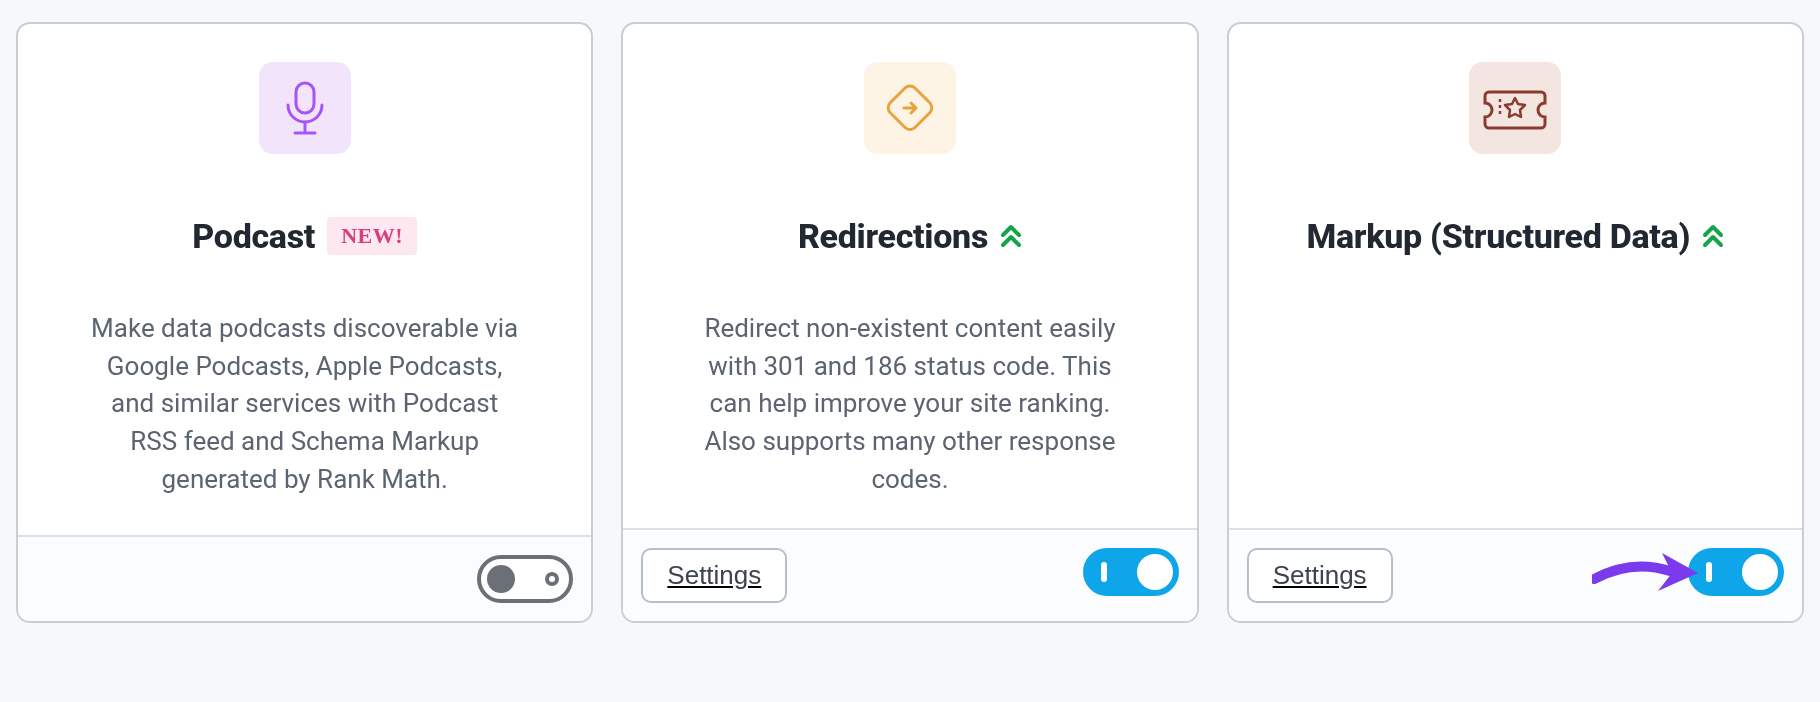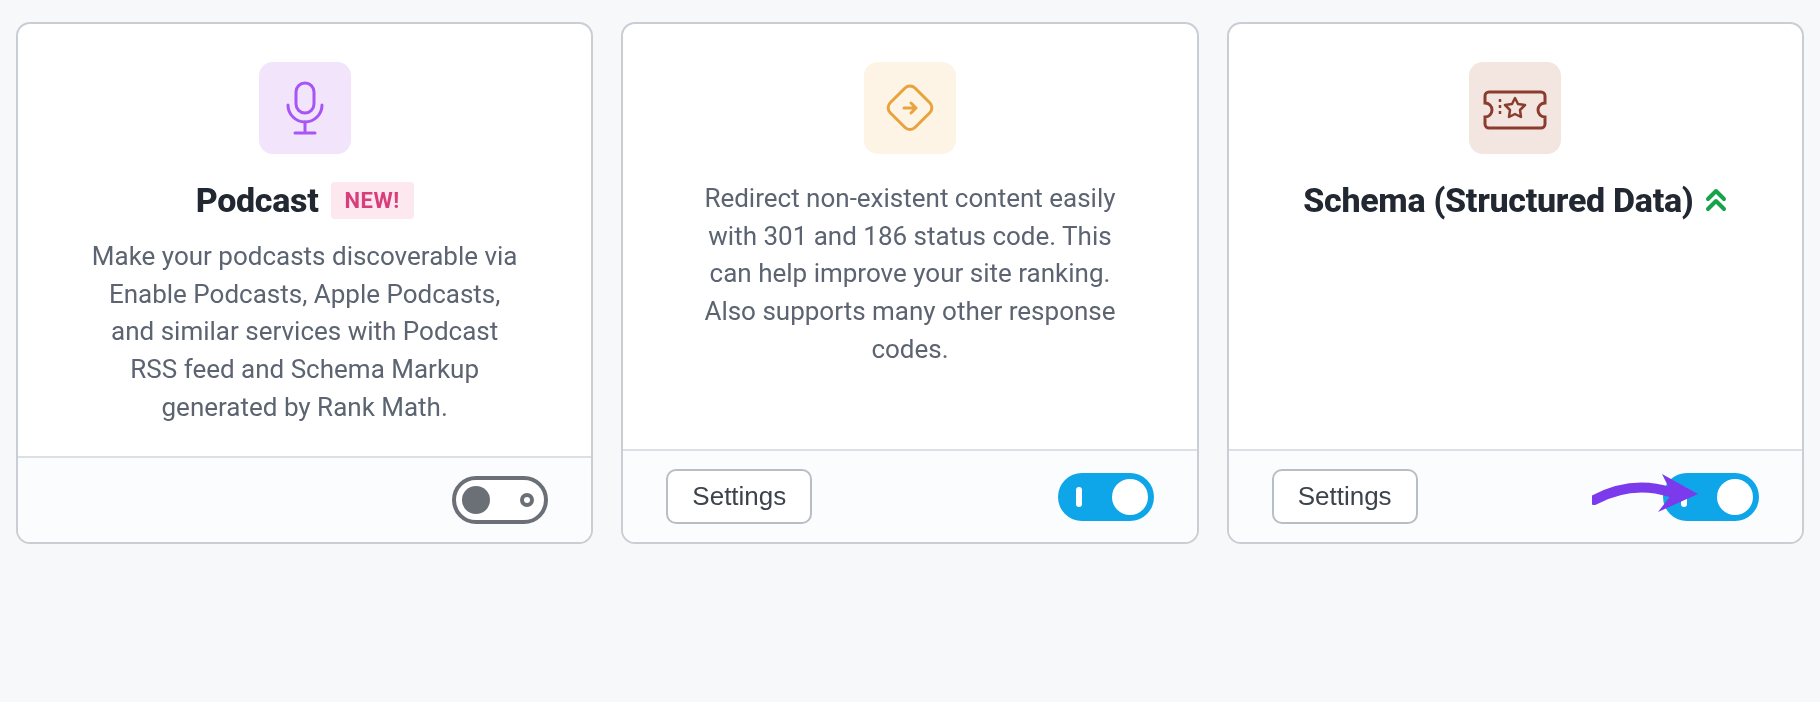--- a/index.html
+++ b/index.html
@@ -48,52 +48,54 @@
     flex-direction:column;
     overflow:hidden;
   }
   .card-body{
     padding:34px 36px 30px;
     text-align:center;
     flex:1;
     display:flex;
     flex-direction:column;
     align-items:center;
+    gap:36px;
   }
   .icon-wrap{
     width:92px;height:92px;border-radius:14px;
     display:flex;align-items:center;justify-content:center;
     margin:4px 0 26px;
   }
   .icon-wrap.purple{background:var(--icon-purple-bg)}
   .icon-wrap.orange{background:var(--icon-orange-bg)}
   .icon-wrap.brown{background:var(--icon-brown-bg)}
   .title-row{
     display:flex;align-items:center;justify-content:center;gap:12px;
     margin-bottom:18px;
   }
   .title{
     color:var(--title);font-weight:800;font-size:34px;letter-spacing:-.3px;
   }
   .badge{
     background:var(--badge-bg);color:var(--badge-fg);
     font-weight:700;font-size:22px;letter-spacing:.5px;
-    padding:6px 14px;border-radius:4px;
+    padding:6px 14px;border-radius:4px;font-family:Liberation Serif, serif;
   }
   .chev{display:inline-flex}
   .desc{
     color:var(--body);font-size:26px;line-height:1.45;
     max-width:430px;margin:0 auto;
   }
   .card-footer{
     border-top:2px solid var(--border-light);
     background:#fbfcfd;
-    padding:18px 43px;
-    display:flex;align-items:center;justify-content:space-between;
+    padding:18px 18px;
+    display:flex;align-items:flex-start;justify-content:space-between;
     min-height:86px;
+    text-decoration:underline;
   }
   .footer-right{justify-content:flex-end}
   .btn{
     border:2px solid var(--btn-border);
     background:#fff;border-radius:10px;
     color:var(--btn-text);font-size:26px;font-weight:500;
     padding:10px 24px;cursor:pointer;
   }
   
   .toggle{
@@ -133,37 +135,46 @@
           <rect x="16" y="4" width="18" height="30" rx="9" stroke="#a855f7" stroke-width="3"></rect>
           <path d="M8 26c0 9.4 7.6 17 17 17s17-7.6 17-17" stroke="#a855f7" stroke-width="3" stroke-linecap="round"></path>
           <line x1="25" y1="43" x2="25" y2="52" stroke="#a855f7" stroke-width="3" stroke-linecap="round"></line>
           <line x1="15" y1="54" x2="35" y2="54" stroke="#a855f7" stroke-width="3" stroke-linecap="round"></line>
         </svg>
       </div>
       <div class="title-row">
         <span class="title">Podcast</span>
         <span class="badge">NEW!</span>
       </div>
-      <p class="desc">Make your podcasts discoverable via Enable Podcasts, Apple Podcasts, and similar services with Podcast RSS feed and Schema Markup generated by Rank Math.</p>
+      <p class="desc">Make data podcasts discoverable via Google Podcasts, Apple Podcasts, and similar services with Podcast RSS feed and Schema Markup generated by Rank Math.</p>
     </div>
     <div class="card-footer footer-right">
       <div class="toggle off">
         <span class="knob-big"></span>
           <span class="knob-sm"></span>
       </div>
     </div>
   </div>
 
   <div class="card">
     <div class="card-body">
       <div class="icon-wrap orange">
         <svg width="62" height="62" viewBox="0 0 62 62" fill="none">
           <rect x="31" y="6" width="35" height="35" rx="7" transform="rotate(45 31 6)" stroke="#e8a33d" stroke-width="3"></rect>
           <path d="M25 31h12m0 0-5-5m5 5-5 5" stroke="#e8a33d" stroke-width="3" stroke-linecap="round" stroke-linejoin="round"></path>
         </svg>
+      </div>
+      <div class="title-row">
+        <span class="title">Redirections</span>
+        <span class="chev">
+          <svg width="22" height="24" viewBox="0 0 22 24" fill="none">
+            <path d="M3 11 11 3l8 8" stroke="#16a34a" stroke-width="4" stroke-linecap="round" stroke-linejoin="round"></path>
+            <path d="M3 21 11 13l8 8" stroke="#16a34a" stroke-width="4" stroke-linecap="round" stroke-linejoin="round"></path>
+          </svg>
+        </span>
       </div>
       <p class="desc">Redirect non-existent content easily with 301 and 186 status code. This can help improve your site ranking. Also supports many other response codes.</p>
     </div>
     <div class="card-footer">
       <button class="btn">Settings</button>
       <div class="toggle on">
         <span class="tick"></span>
           <span class="knob"></span>
       </div>
     </div>
@@ -172,21 +183,21 @@
   <div class="card">
     <div class="card-body">
       <div class="icon-wrap brown">
         <svg width="64" height="48" viewBox="0 0 64 48" fill="none">
           <path d="M6 8h52a4 4 0 0 1 4 4v7c-4 0-7 3-7 7s3 7 7 7v7a4 4 0 0 1-4 4H6a4 4 0 0 1-4-4v-7c4 0 7-3 7-7s-3-7-7-7v-7a4 4 0 0 1 4-4z" stroke="#8a3d2e" stroke-width="3"></path>
           <path d="M32 14l3 6 7 1-5 5 1 7-6-3-6 3 1-7-5-5 7-1 3-6z" stroke="#8a3d2e" stroke-width="2.5" stroke-linejoin="round"></path>
           <line x1="17" y1="15" x2="17" y2="33" stroke="#8a3d2e" stroke-width="2.5" stroke-dasharray="3 3"></line>
         </svg>
       </div>
       <div class="title-row">
-        <span class="title">Schema (Structured Data)</span>
+        <span class="title">Markup (Structured Data)</span>
         <span class="chev">
           <svg width="22" height="24" viewBox="0 0 22 24" fill="none">
             <path d="M3 11 11 3l8 8" stroke="#16a34a" stroke-width="4" stroke-linecap="round" stroke-linejoin="round"></path>
             <path d="M3 21 11 13l8 8" stroke="#16a34a" stroke-width="4" stroke-linecap="round" stroke-linejoin="round"></path>
           </svg>
         </span>
       </div>
     </div>
     <div class="card-footer">
       <button class="btn">Settings</button>

